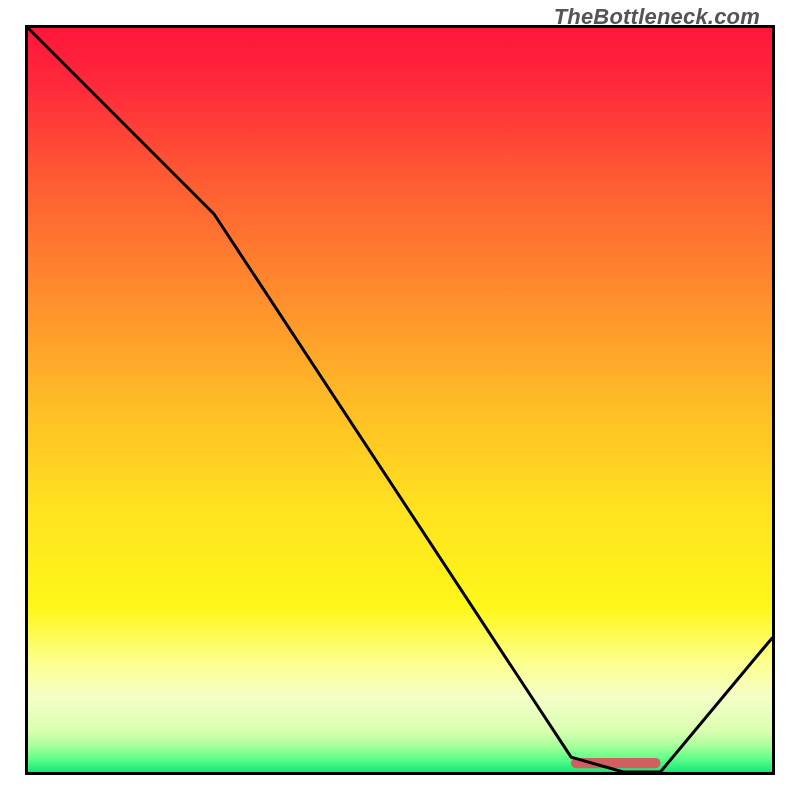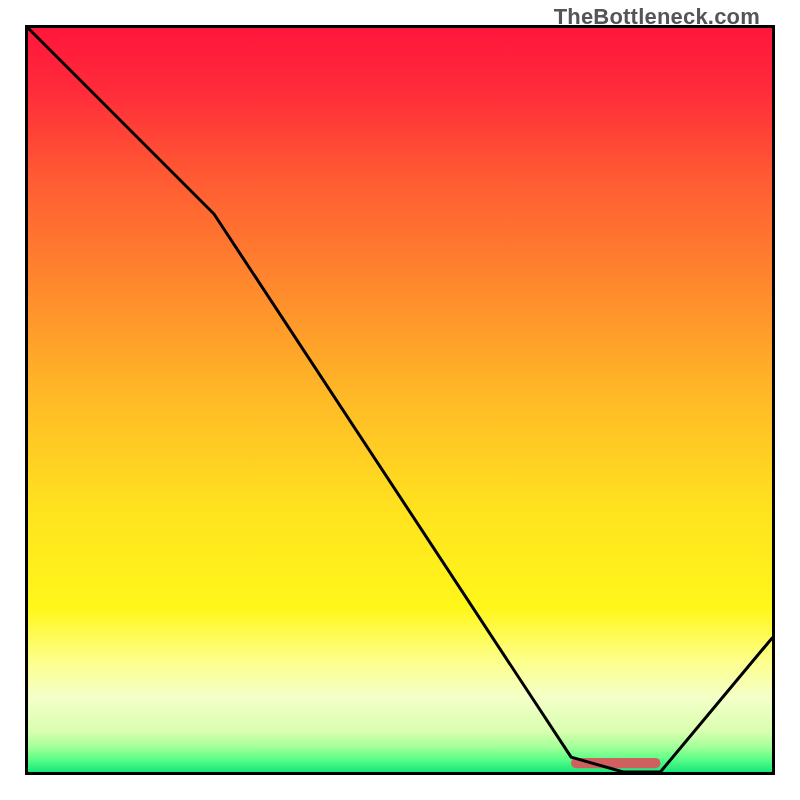--- a/index.html
+++ b/index.html
@@ -8,20 +8,21 @@
     width: 800px;
     height: 800px;
     overflow: hidden;
     background: #ffffff;
     font-family: Arial, Helvetica, sans-serif;
   }
   .container {
     position: relative;
     width: 772px;
     height: 800px;
+    font-style: italic;
   }
   .watermark {
     position: absolute;
     top: 4px;
     right: 12px;
     font-size: 22px;
     font-weight: 600;
     color: #555558;
     letter-spacing: 0.2px;
     z-index: 20;

